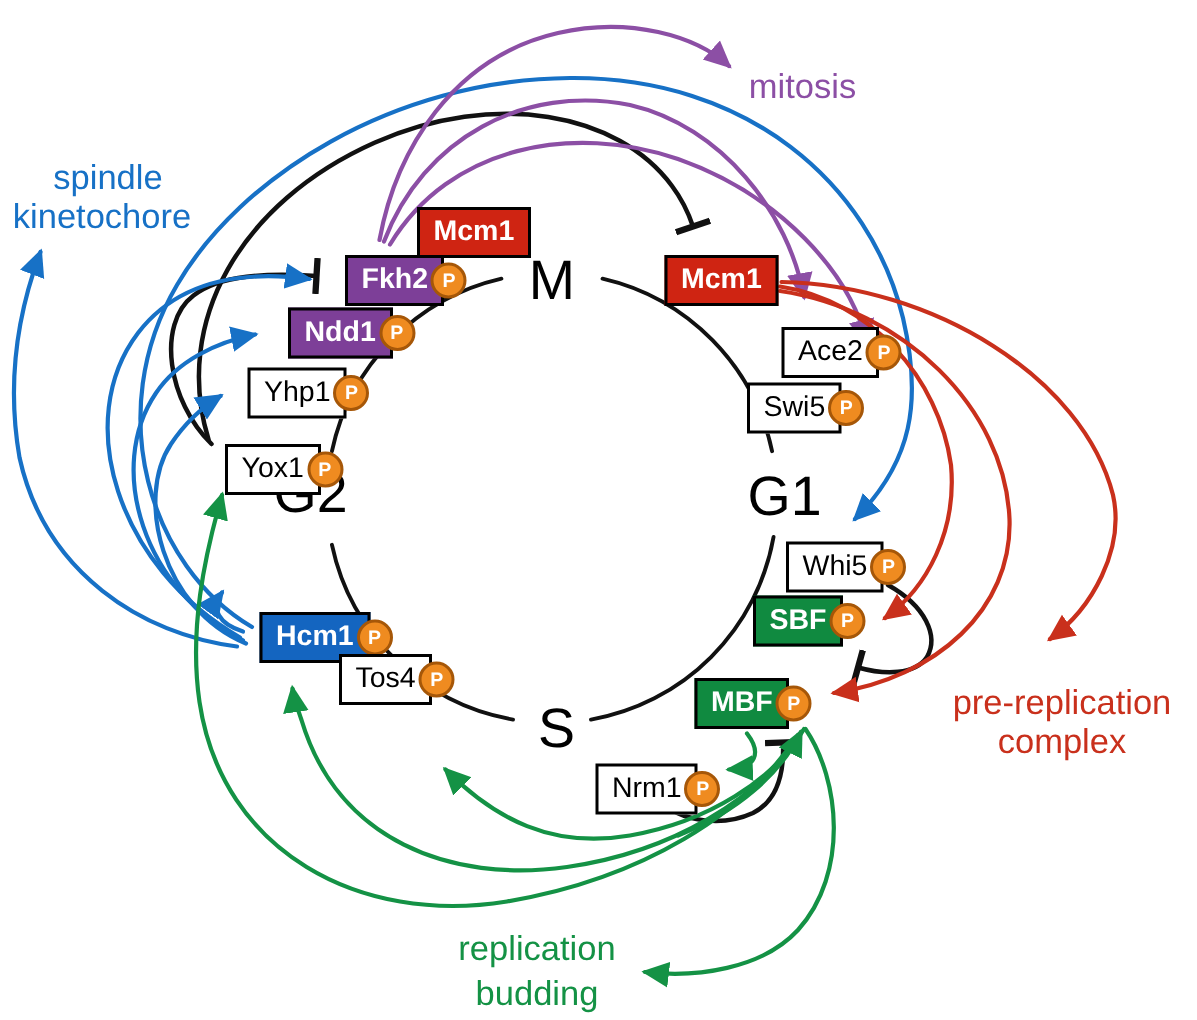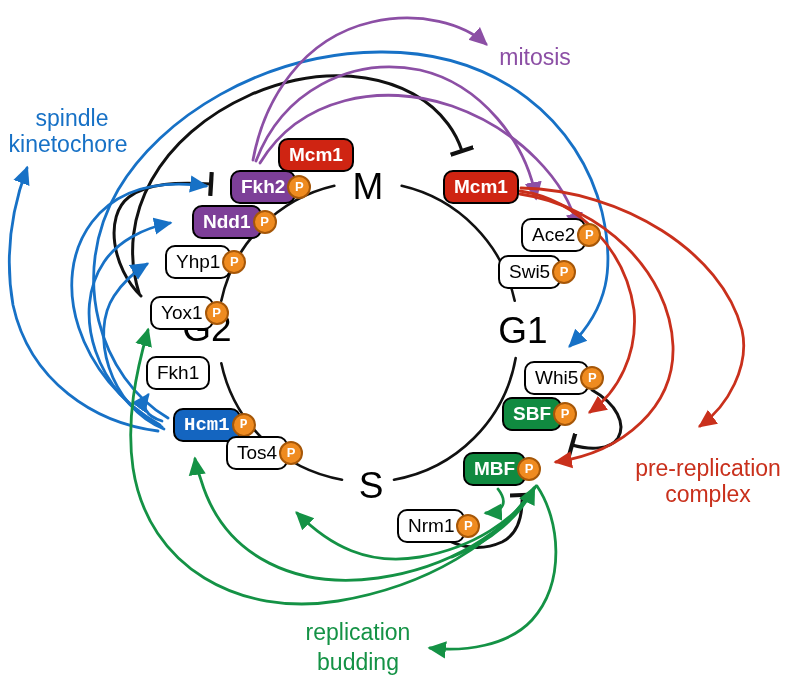--- a/index.html
+++ b/index.html
@@ -21,26 +21,26 @@
   
   .phase{font-size:37px;fill:#000;}
   .ann{font-size:23px;font-weight:400;}
   .ann-blue{fill:var(--blue);}
   .ann-purple{fill:var(--purple);}
   .ann-red{fill:var(--red);}
   .ann-green{fill:var(--green);}
   text{text-anchor:middle;}
   
   .node{position:absolute;height:26px;line-height:26px;padding:2px 9px;
-        border:2.5px solid #000;border-radius:10px;background:#fff;
+        border:2.5px solid #000;border-radius:0;background:#fff;
         font-size:19px;color:#000;white-space:nowrap;}
   .node.c{font-weight:bold;color:#fff;}
   .node.red{background:var(--nodeRed);}
   .node.purple{background:var(--nodePurple);}
-  .node.blue{background:var(--nodeBlue);font-family:Liberation Mono, monospace;}
+  .node.blue{background:var(--nodeBlue);}
   .node.green{background:var(--nodeGreen);}
   .pbadge{position:absolute;right:-17px;top:50%;transform:translateY(-50%);
           width:20px;height:20px;border-radius:50%;background:var(--badge);
           border:2.5px solid var(--badgeBorder);color:#fff;font-weight:bold;
           font-size:13px;line-height:20px;text-align:center;}
 </style>
 </head>
 <body>
 
 <div id="stage">
@@ -124,23 +124,20 @@
     <span class="pbadge">P</span>
   </div>
   <div class="node" style="left:165px;top:245px">
     <span>Yhp1</span>
     <span class="pbadge">P</span>
   </div>
   <div class="node" style="left:150px;top:296px">
     <span>Yox1</span>
     <span class="pbadge">P</span>
   </div>
-  <div class="node" style="left:146px;top:356px">
-    <span>Fkh1</span>
-  </div>
   <div class="node blue c" style="left:173px;top:408px">
     <span>Hcm1</span>
     <span class="pbadge">P</span>
   </div>
   <div class="node" style="left:226px;top:436px">
     <span>Tos4</span>
     <span class="pbadge">P</span>
   </div>
   <div class="node" style="left:397px;top:509px">
     <span>Nrm1</span>

